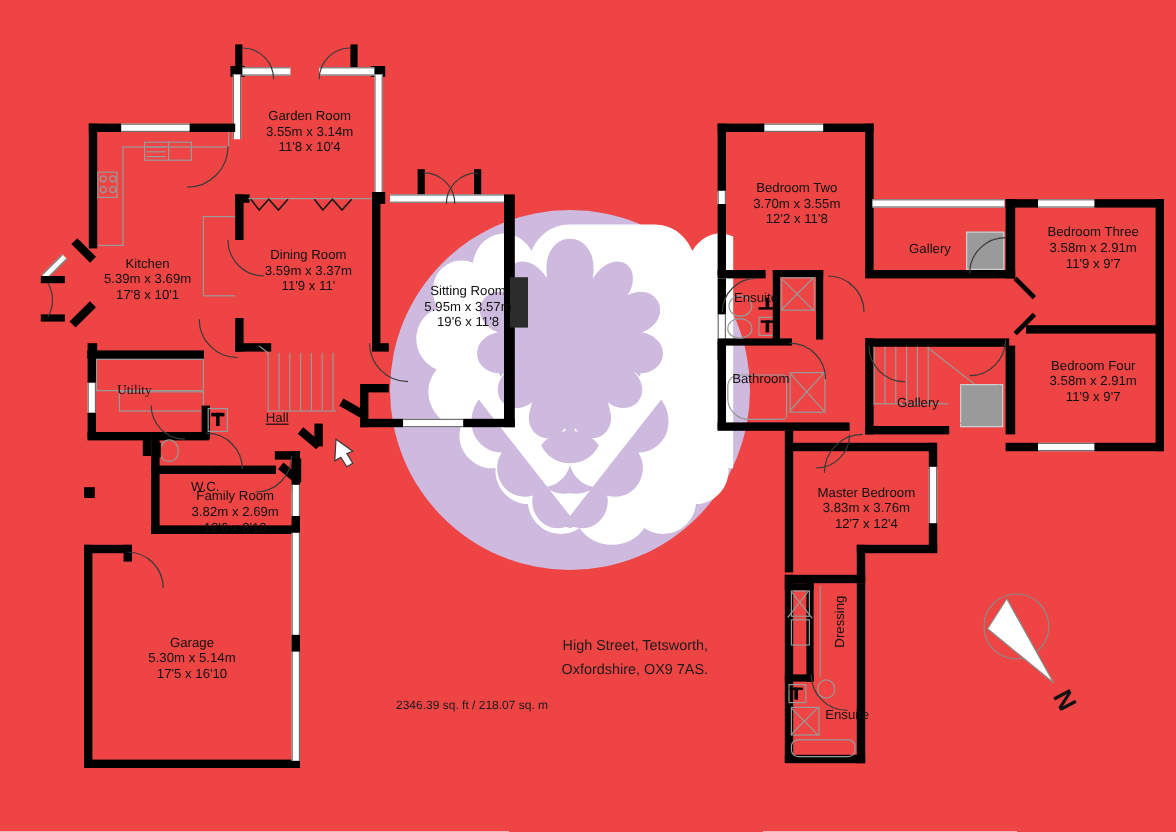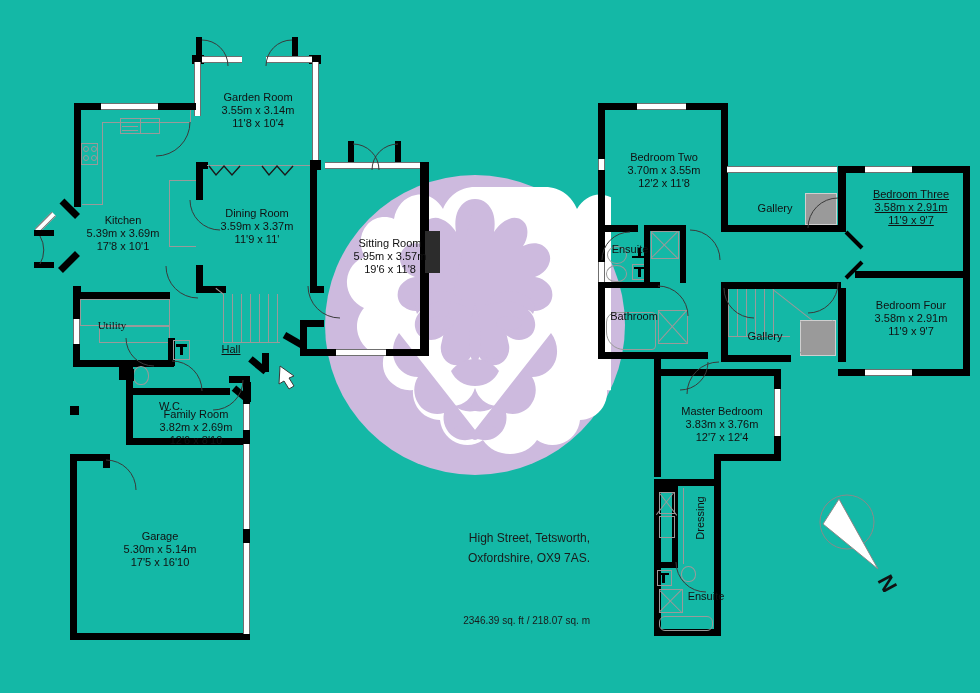--- a/index.html
+++ b/index.html
@@ -5,21 +5,21 @@
 <style>
   html,body{margin:0;padding:0;background:#ffffff;}
   body{
     font-family:"Liberation Sans", sans-serif;
     -webkit-font-smoothing:antialiased;
   }
   #plan{
     position:relative;
     width:980px;
     height:693px;
-    background:#14b8a6;
+    background:#ef4444;
     overflow:hidden;
   }
 
   
   .watermark{
     position:absolute;
     left:325px; top:175px;
     width:300px; height:300px;
     pointer-events:none;
   }
@@ -77,23 +77,22 @@
     color:#1a1a1a;
     font-size:12px;
     line-height:20px;
     text-align:right;
     white-space:nowrap;
   }
   .subtitle{
     position:absolute;
     color:#1a1a1a;
     font-size:10px;
-    text-align:right;
+    text-align:left;
     white-space:nowrap;
-    margin-top:32px;
   }
 
   
   .compass{ position:absolute; left:805px; top:482px; width:115px; height:110px; }
 
   
   .arcs{ position:absolute; left:0; top:0; width:980px; height:693px; pointer-events:none; }
 </style>
 </head>
 <body>
@@ -455,21 +454,21 @@
   </div>
 
   <div class="lab" style="left:740px;top:202px;width:70px;">
     <span class="nm">Gallery</span>
   </div>
 
   <div class="lab" style="left:730px;top:330px;width:70px;">
     <span class="nm">Gallery</span>
   </div>
 
-  <div class="lab" style="left:855px;top:188px;width:112px;text-decoration:underline;">
+  <div class="lab" style="left:855px;top:188px;width:112px;">
     <span class="nm">Bedroom Three</span>
     <span class="d1">3.58m x 2.91m</span>
     <span class="d2">11'9 x 9'7</span>
   </div>
 
   <div class="lab" style="left:855px;top:299px;width:112px;">
     <span class="nm">Bedroom Four</span>
     <span class="d1">3.58m x 2.91m</span>
     <span class="d2">11'9 x 9'7</span>
   </div>

